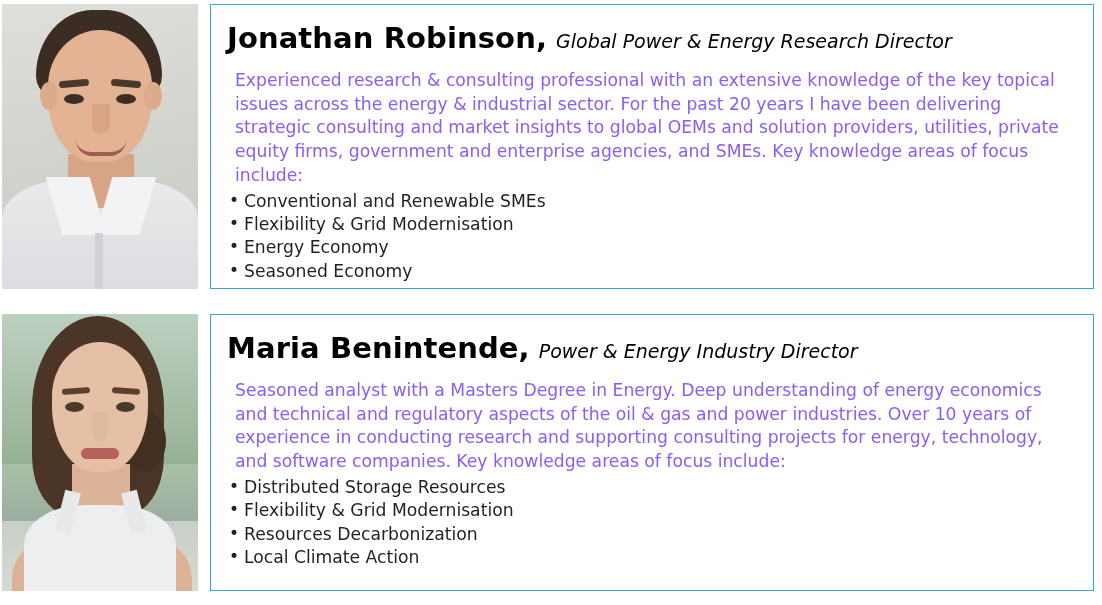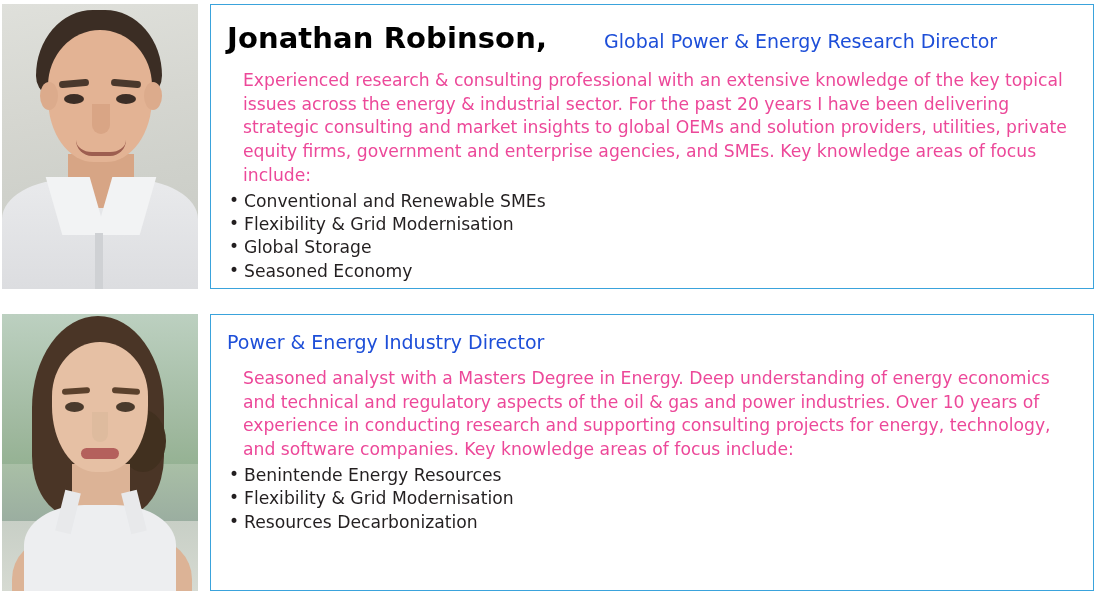--- a/index.html
+++ b/index.html
@@ -235,41 +235,41 @@
     background: #ffffff;
   }
   .card-1 { height: 285px; }
   .card-2 { height: 277px; }
 
   .name-line {
     display: flex;
     align-items: baseline;
     flex-wrap: wrap;
     margin: 6px 0 14px 0;
-    gap: 48px;
   }
   .name {
     font-size: 29px;
     font-weight: bold;
     letter-spacing: 0.1px;
     color: #000000;
     margin-right: 9px;
     white-space: nowrap;
   }
   .title {
     font-size: 19px;
     font-weight: normal;
-    color: #1d4ed8;
+    color: #000000;
     white-space: nowrap;
+    font-style: italic;
   }
   .bio {
     font-size: 17.2px;
     line-height: 1.38;
-    color: #ec4899;
-    margin: 0 0 2px 16px;
+    color: #8b5cf6;
+    margin: 0 0 2px 8px;
   }
   ul.areas {
     list-style: none;
     margin: 0;
     padding: 0;
   }
   ul.areas li {
     font-size: 17.2px;
     line-height: 1.36;
     color: #231f20;
@@ -312,21 +312,21 @@
 
     <div class="card card-1">
       <div class="name-line">
         <span class="name">Jonathan Robinson,</span>
         <span class="title">Global Power &amp; Energy Research Director</span>
       </div>
       <p class="bio">Experienced research &amp; consulting professional with an extensive knowledge of the key topical issues across the energy &amp; industrial sector. For the past 20 years I have been delivering strategic consulting and market insights to global OEMs and solution providers, utilities, private equity firms, government and enterprise agencies, and SMEs. Key knowledge areas of focus include:</p>
       <ul class="areas">
         <li>Conventional and Renewable SMEs</li>
         <li>Flexibility &amp; Grid Modernisation</li>
-        <li>Global Storage</li>
+        <li>Energy Economy</li>
         <li>Seasoned Economy</li>
       </ul>
     </div>
   </div>
 
   <div class="profile profile-2">
     <div class="photo photo-2 p2">
       <div class="bg-city"></div>
       <div class="bg-bottom"></div>
       <div class="shoulder-l"></div>
@@ -341,24 +341,26 @@
       <div class="brow-l"></div>
       <div class="brow-r"></div>
       <div class="eye-l"></div>
       <div class="eye-r"></div>
       <div class="nose"></div>
       <div class="mouth"></div>
     </div>
 
     <div class="card card-2">
       <div class="name-line">
+        <span class="name">Maria Benintende,</span>
         <span class="title">Power &amp; Energy Industry Director</span>
       </div>
       <p class="bio">Seasoned analyst with a Masters Degree in Energy. Deep understanding of energy economics and technical and regulatory aspects of the oil &amp; gas and power industries. Over 10 years of experience in conducting research and supporting consulting projects for energy, technology, and software companies. Key knowledge areas of focus include:</p>
       <ul class="areas">
-        <li>Benintende Energy Resources</li>
+        <li>Distributed Storage Resources</li>
         <li>Flexibility &amp; Grid Modernisation</li>
         <li>Resources Decarbonization</li>
+        <li>Local Climate Action</li>
       </ul>
     </div>
   </div>
 
 </div>
 
 </body></html>

